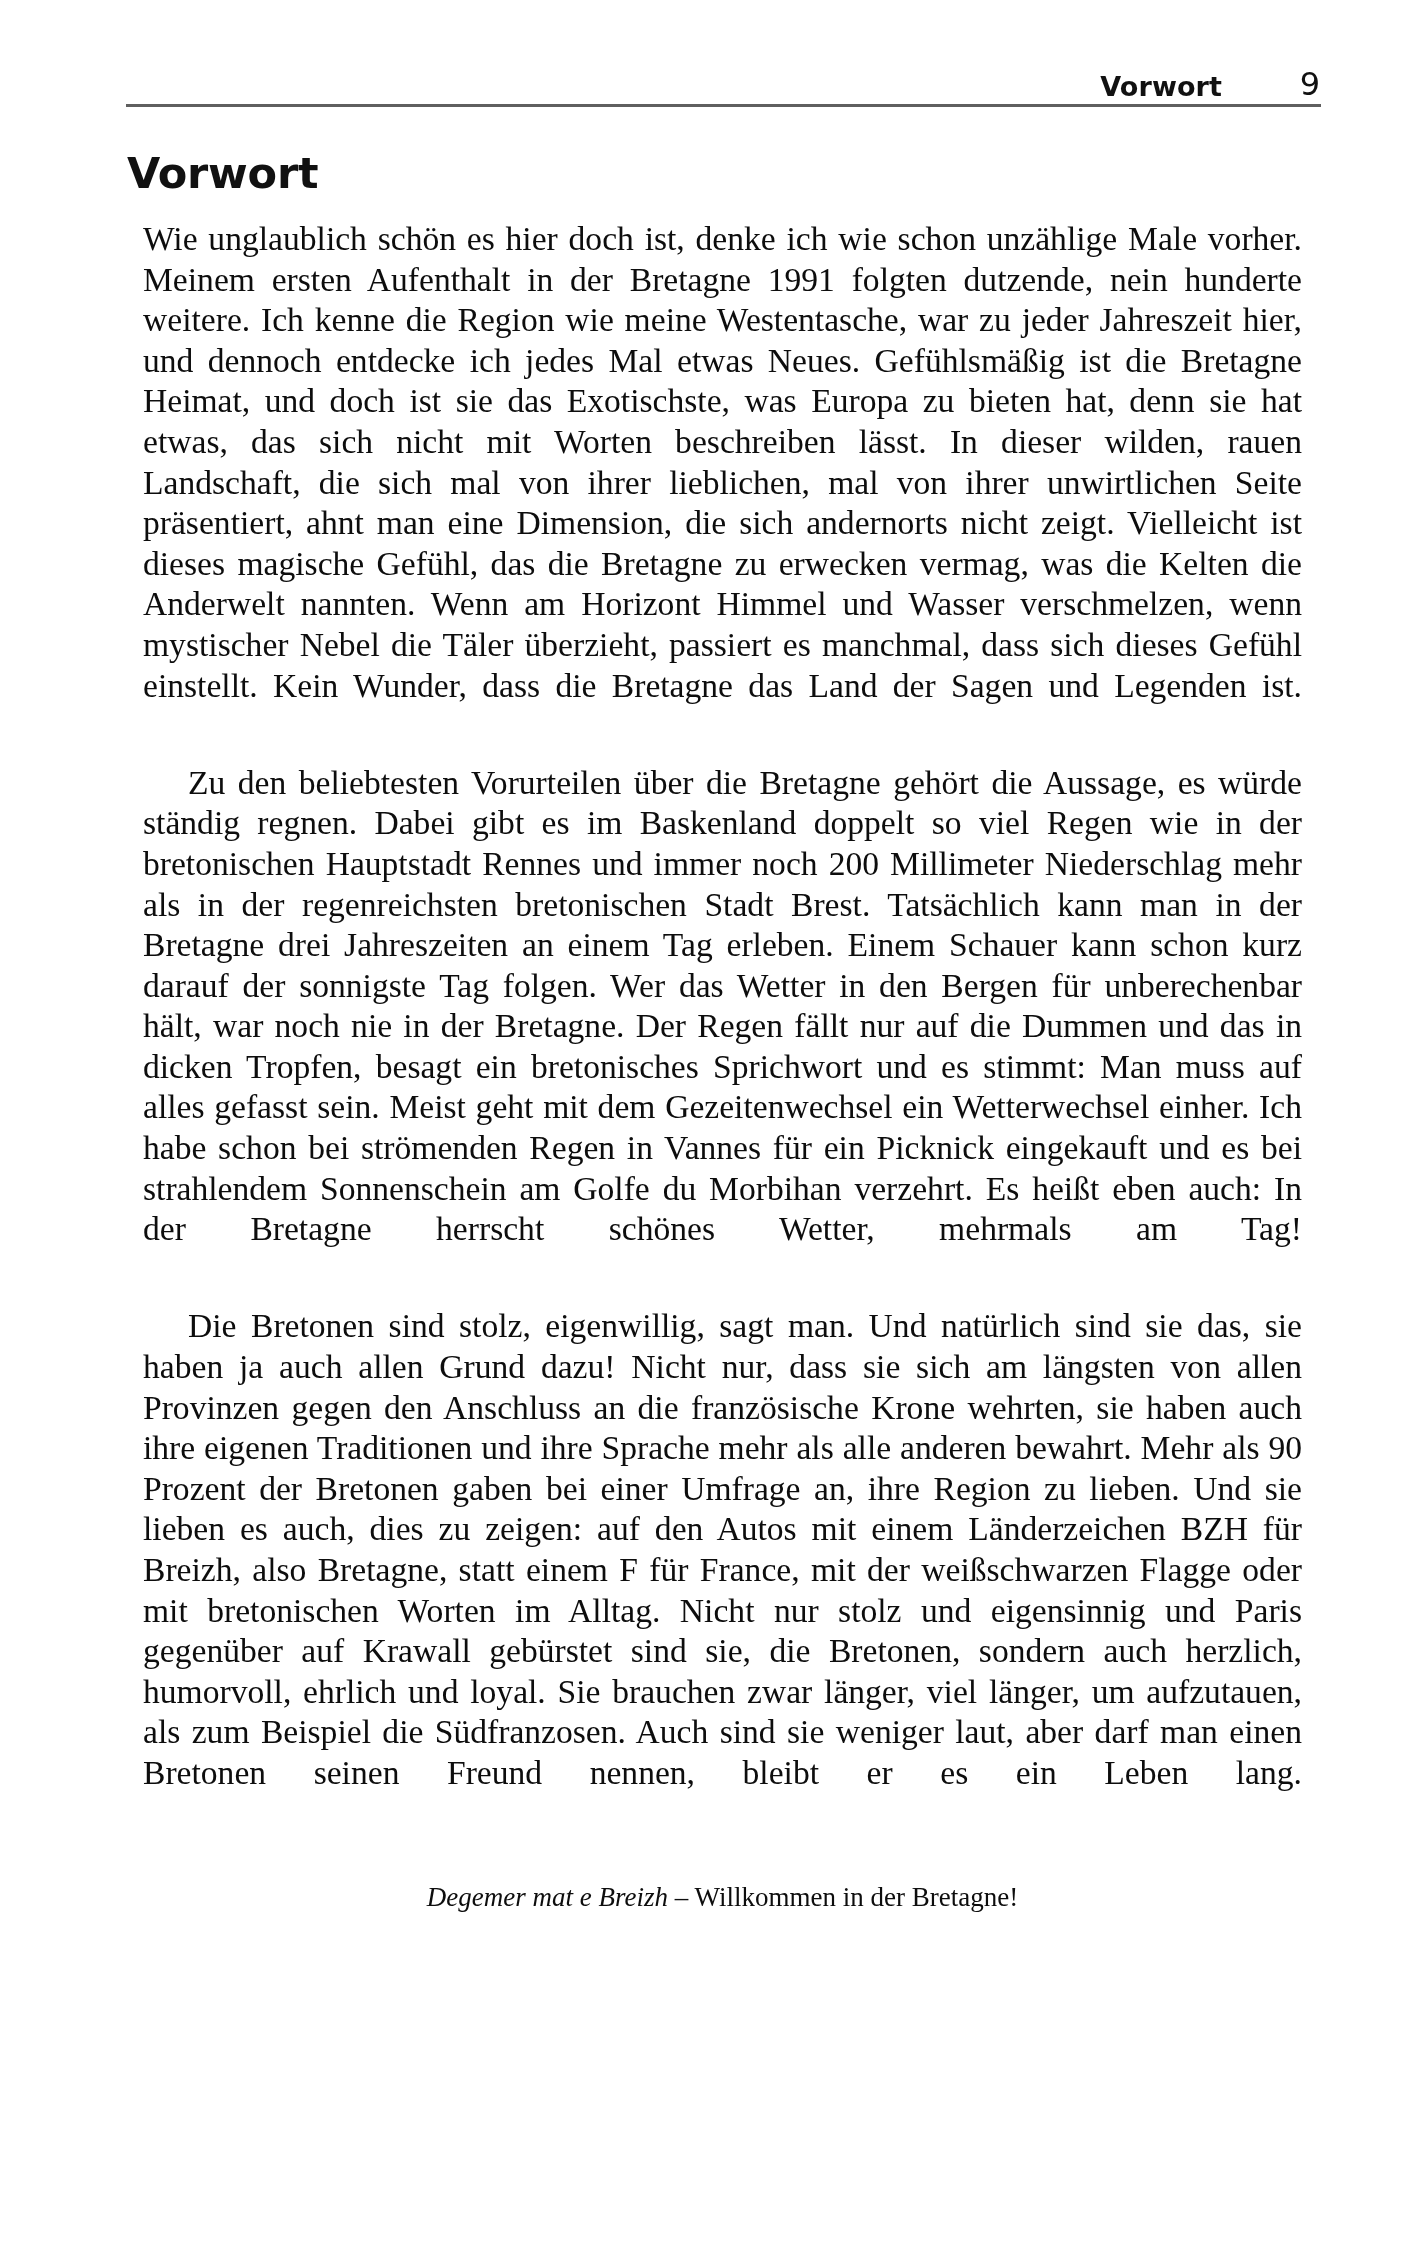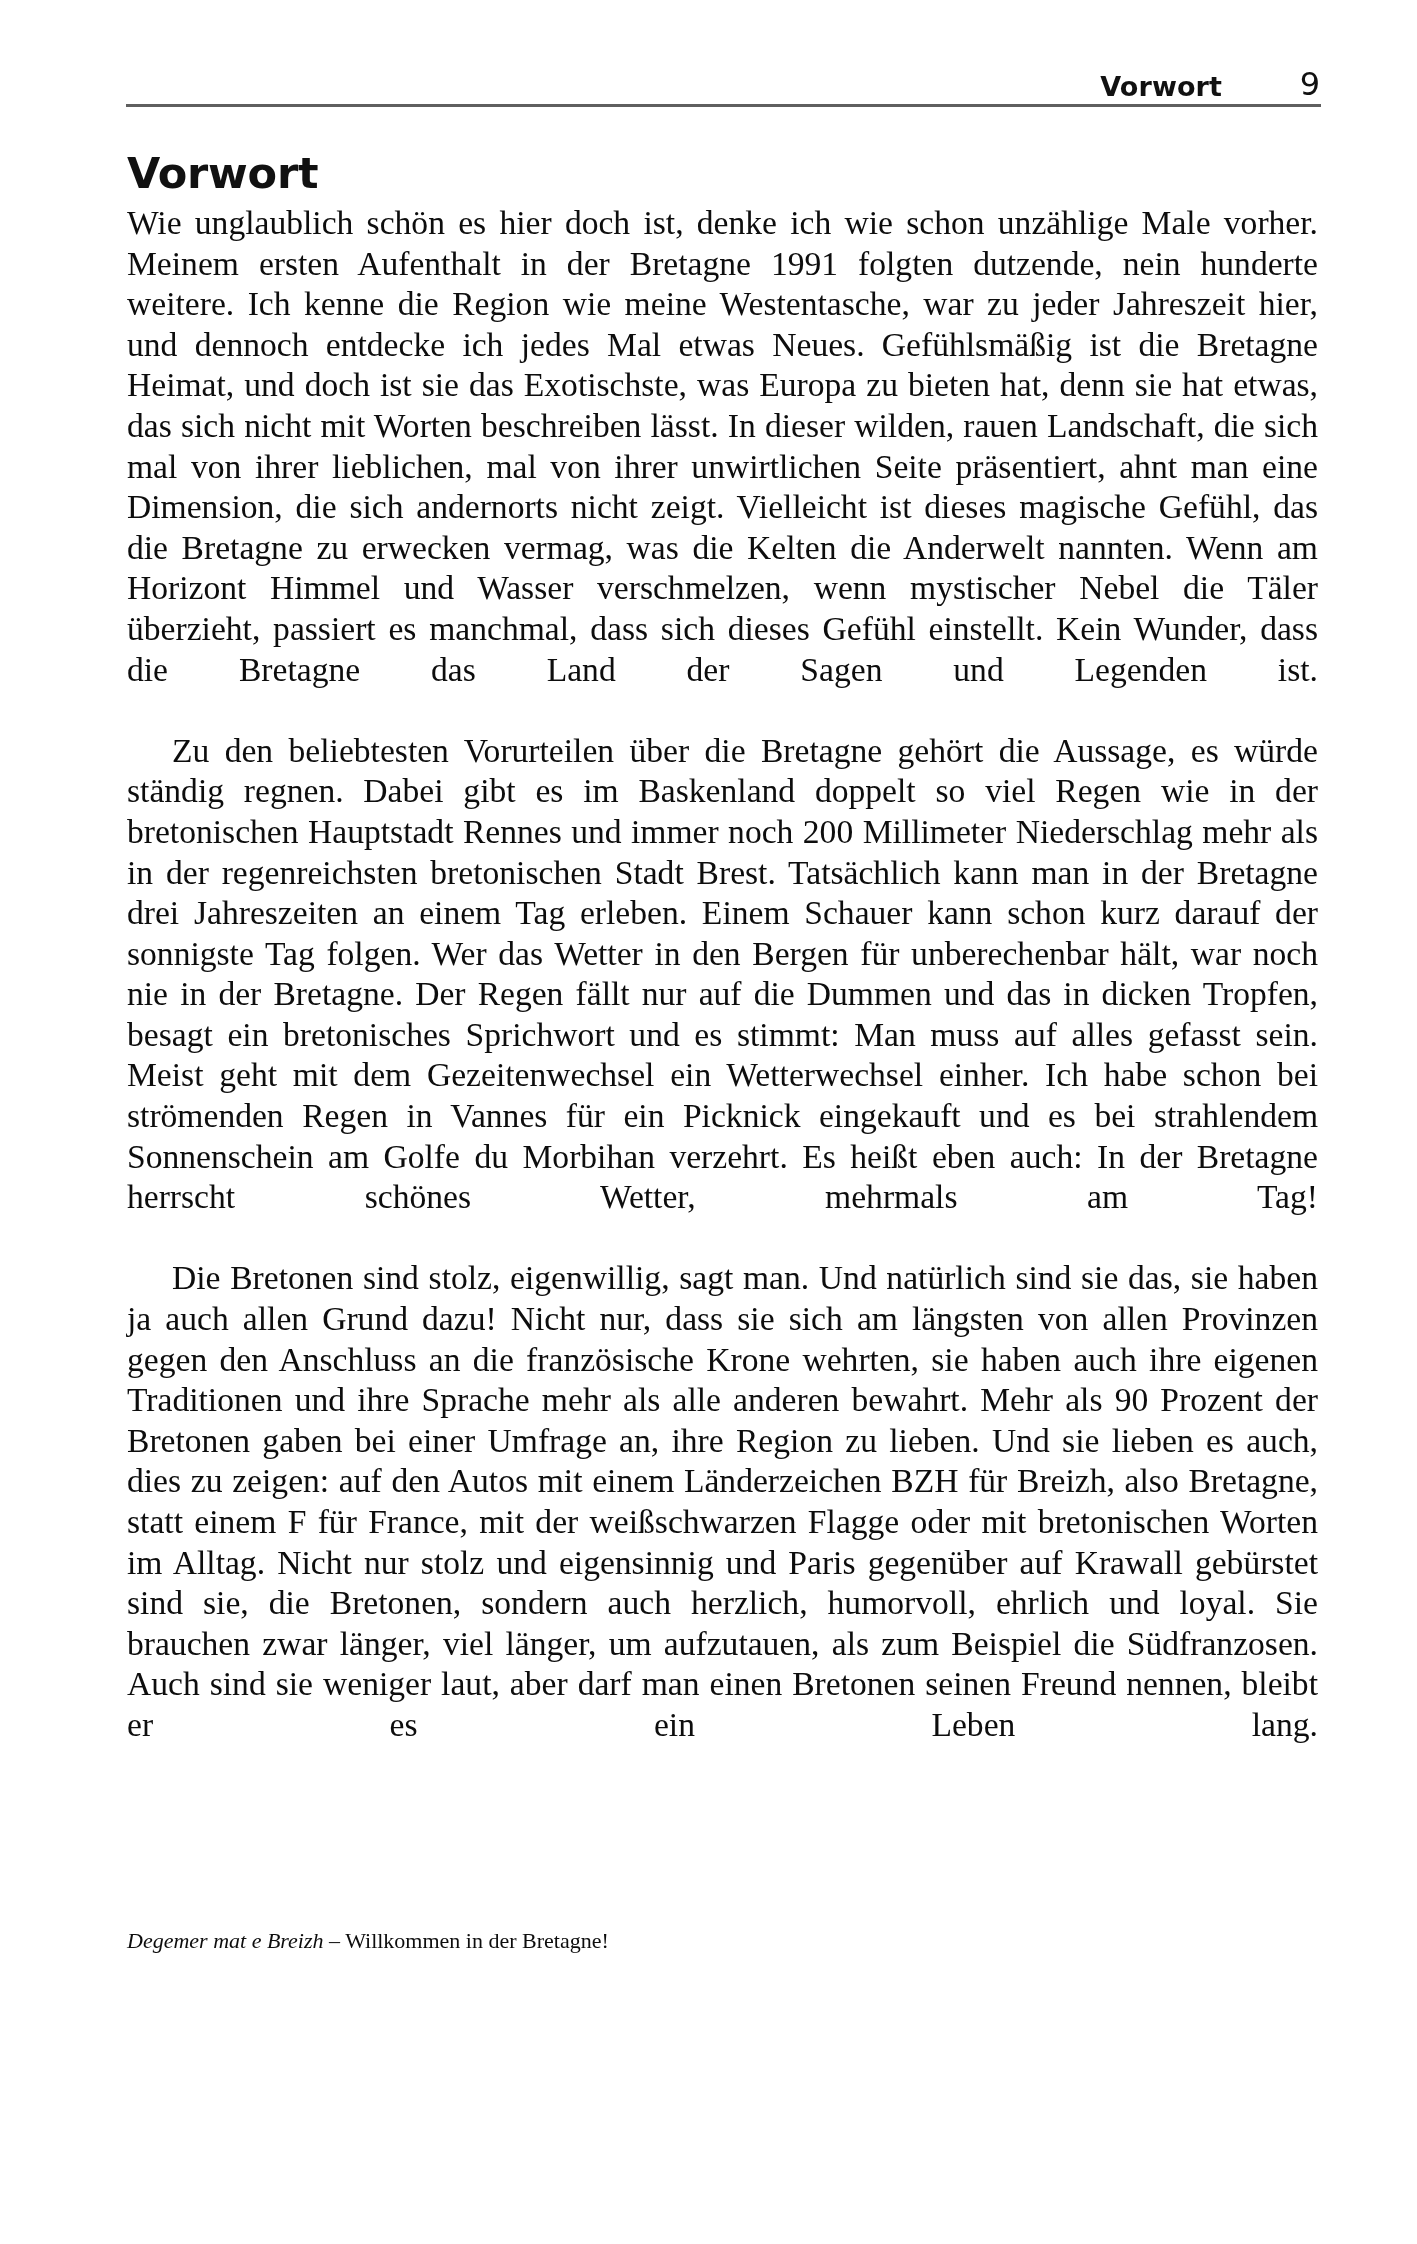--- a/index.html
+++ b/index.html
@@ -78,21 +78,21 @@
 
   
   .body-col {
     position: absolute;
     left: 127px;
     top: 203px;
     width: 1191px;
   }
 
   p.para {
-    margin: 0;
+    margin: 16px;
     text-align: justify;
     text-justify: inter-word;
     font-size: 33.6px;
     line-height: 40.6px;
     hyphens: manual;
     -webkit-hyphens: manual;
     word-spacing: 0.2px;
   }
   p.para.indent {
     text-indent: 45px;
@@ -101,24 +101,24 @@
   
   p.para:after {
     content: "";
     display: inline-block;
     width: 100%;
   }
 
   .closing-line {
     position: absolute;
     left: 127px;
-    top: 1921px;
+    top: 1877px;
     width: 1191px;
-    text-align: left;
-    font-size: 22px;
+    text-align: center;
+    font-size: 27px;
     line-height: 40.6px;
   }
   .closing-line .breton {
     font-style: italic;
   }
 </style>
 </head>
 <body>
 
 <div class="page">

